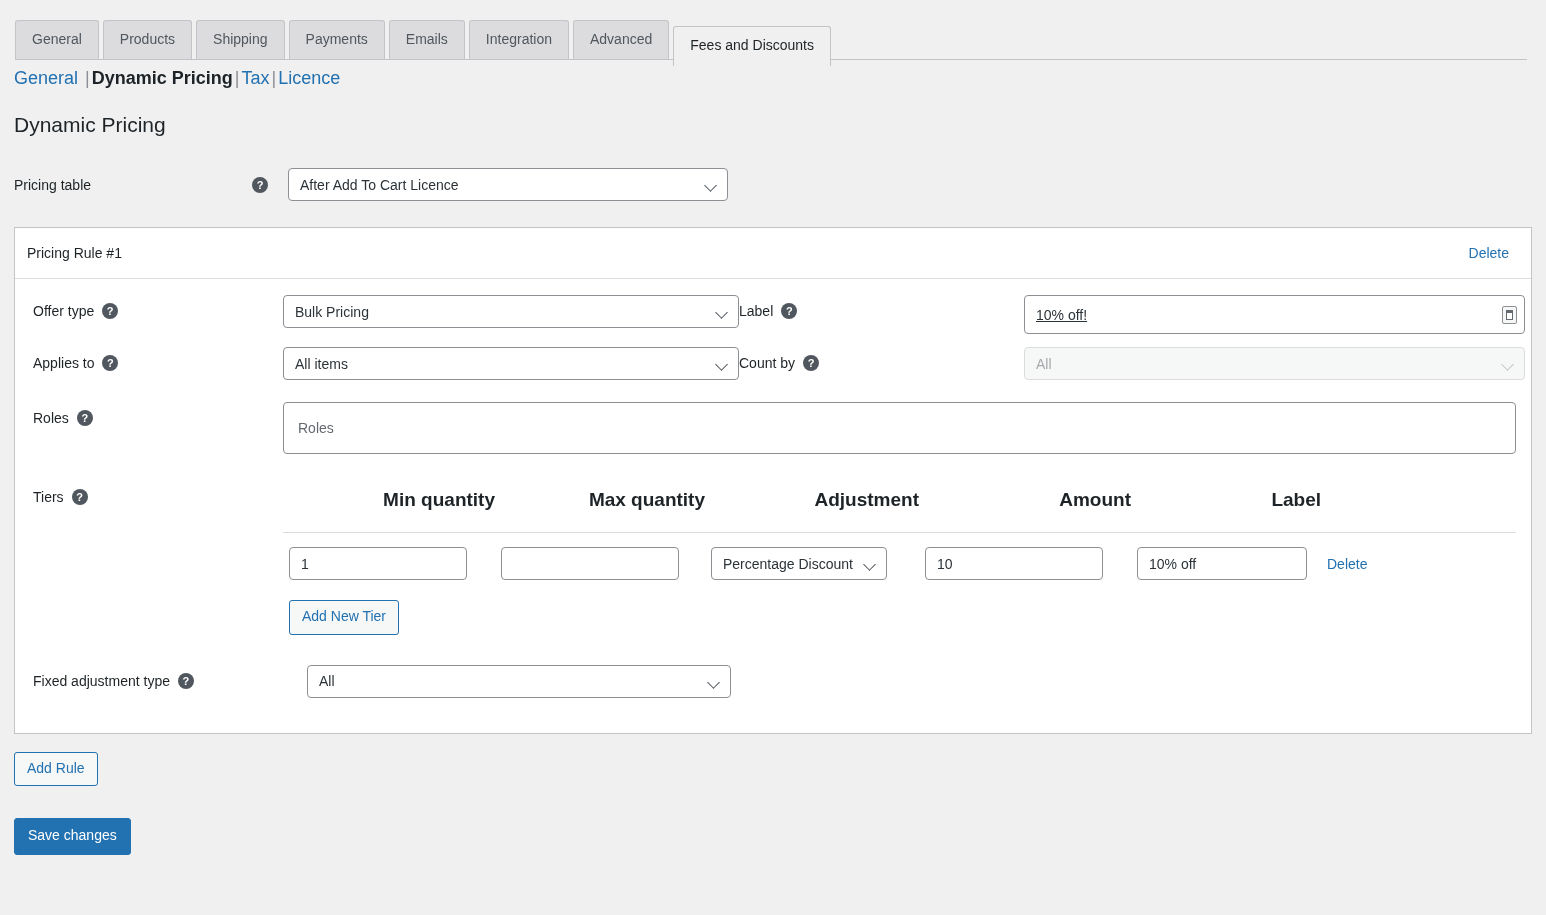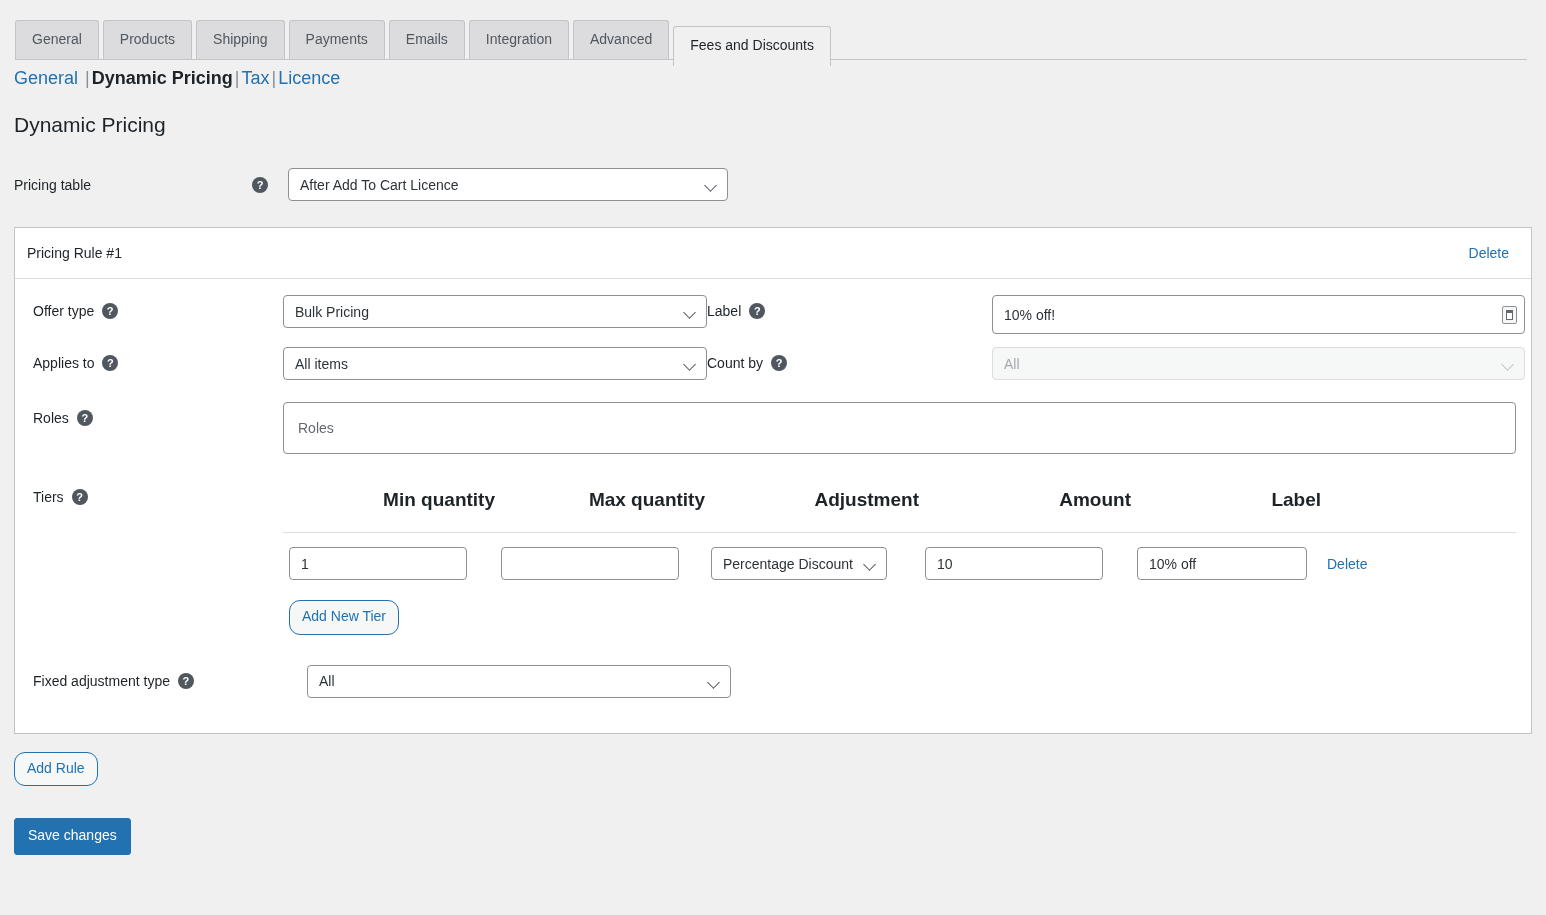--- a/index.html
+++ b/index.html
@@ -192,26 +192,26 @@
   .frow .flabel {
     width: 250px;
     padding-top: 8px;
     font-size: 14px;
     color: #1d2327;
     flex: none;
     display: flex;
     align-items: center;
     gap: 8px;
   }
-  .f-left  { width: 424px; flex: none; text-align: right; }
+  .f-left  { width: 456px; flex: none; text-align: right; }
   .f-mid   { width: 285px; flex: none; padding-top: 8px; display: flex; align-items: center; gap: 8px; font-size: 14px; color:#1d2327; }
   .f-right { flex: 1 1 auto; }
 
   .label-field-wrap { position: relative; }
-  .label-field-wrap .textinput { height: 39px; padding-right: 34px; }
+  .label-field-wrap .textinput { height: 39px; padding-right: 34px; text-decoration: underline; }
   .wpml-icon {
     position: absolute;
     right: 8px; top: 50%;
     transform: translateY(-50%);
     width: 15px; height: 18px;
     border: 1.5px solid #8c8f94;
     border-radius: 2px;
     background: #f6f7f7;
     display: flex;
     align-items: center;
@@ -270,21 +270,21 @@
   .adj-select { width: 176px; }
   .amt-input { width: 178px; }
   .lbl-input { width: 170px; }
   .tier-del { padding-left: 16px; }
 
   .btn-secondary {
     display: inline-block;
     background: #f6f7f7;
     border: 1px solid #2271b1;
     color: #2271b1;
-    border-radius: 11px;
+    border-radius: 3px;
     font-size: 14px;
     padding: 6px 12px 7px;
     cursor: pointer;
     font-family: "Liberation Sans", sans-serif;
     line-height: 1.4;
   }
   .btn-primary {
     display: inline-block;
     background: #2271b1;
     border: 1px solid #2271b1;

